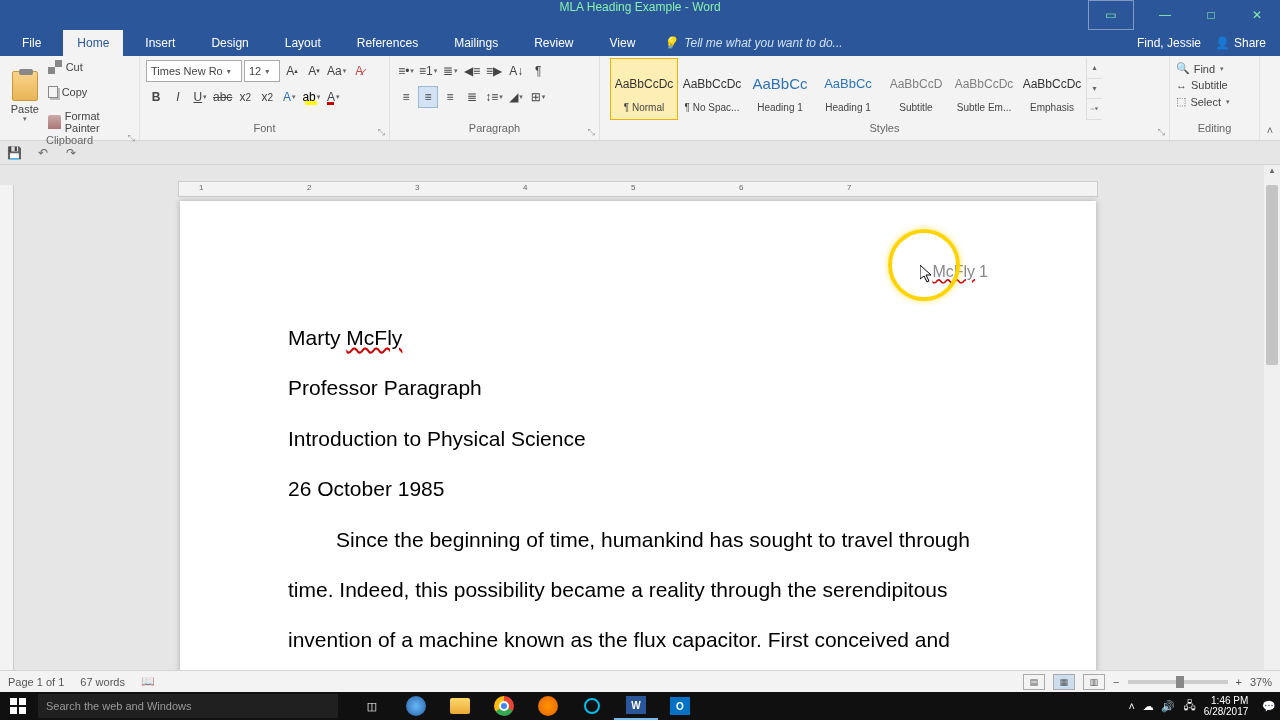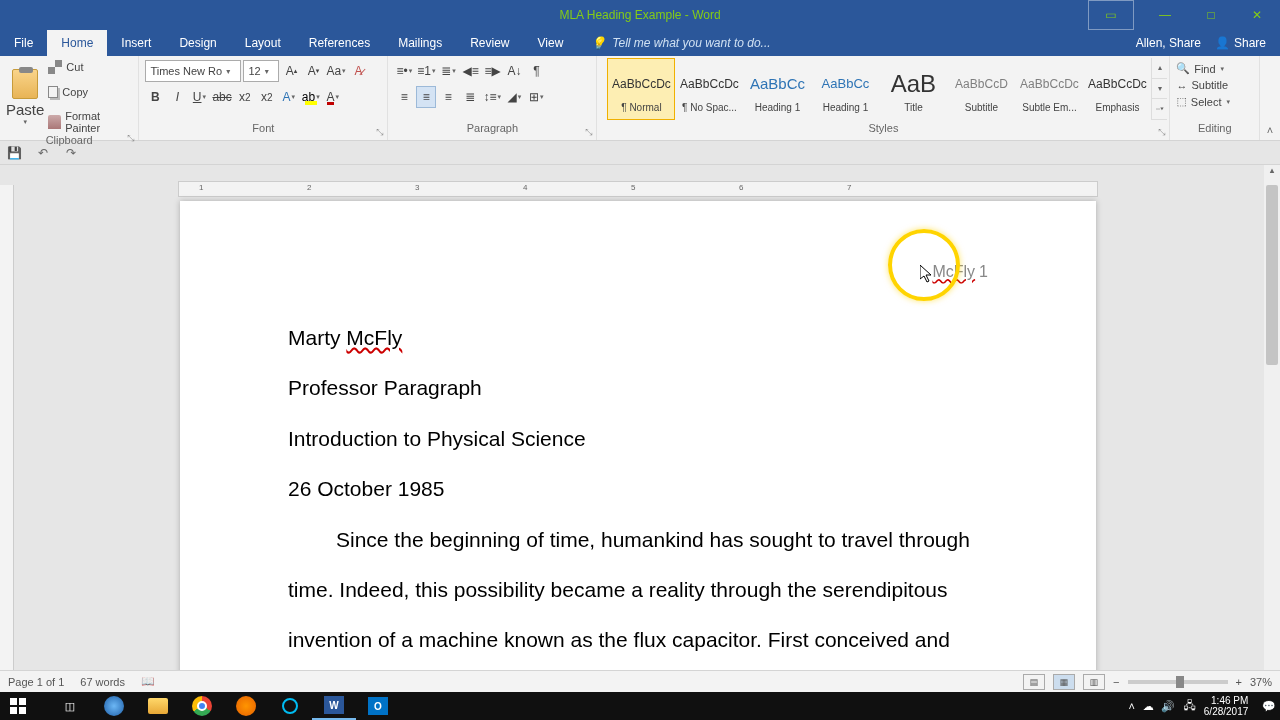--- a/index.html
+++ b/index.html
@@ -1,27 +1,27 @@
 <!DOCTYPE html>
 <html><head>
 <meta charset="utf-8">
 <style>
 * { box-sizing: border-box; margin: 0; padding: 0; font-family: "Segoe UI", Tahoma, sans-serif; }
 body { width: 1280px; height: 720px; overflow: hidden; background: #fff; position: relative; }
 
 
-.titlebar { height: 30px; background: #2b579a; color: #84cc16; display: flex; align-items: center; position: relative; }
+.titlebar { height: 30px; background: #2b579a; color: #86efac; display: flex; position: relative; }
 .titlebar .title { position: absolute; left: 50%; transform: translateX(-50%); font-size: 12px; }
 .titlebar .win-controls { margin-left: auto; display: flex; }
 .titlebar .win-controls div { width: 46px; height: 30px; display: flex; align-items: center; justify-content: center; font-size: 12px; }
 .titlebar .ti-icon { width: 30px; height: 24px; margin-right: 8px; display:flex; align-items:center; justify-content:center; border:1px solid rgba(255,255,255,0.4); font-size:10px;}
 
 
 .menubar { height: 26px; background: #2b579a; display: flex; align-items: stretch; color: #fff; font-size: 12px; }
-.menubar .tab { padding: 0 14px; display: flex; align-items: center; cursor: pointer; }
+.menubar .tab { padding: 0 14px; display: flex; align-items: center; cursor: pointer; margin-left: 8px; }
 .menubar .tab.file { background: #2b579a; }
 .menubar .tab.active { background: #f3f3f3; color: #2b579a; }
 .menubar .tell { display: flex; align-items: center; gap: 6px; padding-left: 14px; color: #cfe0f2; font-style: italic; font-size: 12px;}
 .menubar .right { margin-left: auto; display: flex; align-items: center; gap: 14px; padding-right: 14px; }
 .menubar .share { display:flex; align-items:center; gap:4px;}
 
 
 .ribbon { height: 85px; background: #f3f3f3; border-bottom: 1px solid #d4d4d4; display: flex; font-size: 11px; color: #444; }
 .group { border-right: 1px solid #e1e1e1; display: flex; flex-direction: column; }
 .group-body { flex: 1; display: flex; padding: 4px 6px 0 6px; }
@@ -135,35 +135,35 @@
   <div class="tab">Layout</div>
   <div class="tab">References</div>
   <div class="tab">Mailings</div>
   <div class="tab">Review</div>
   <div class="tab">View</div>
   <div class="tell">
     <span>💡</span>
     <span>Tell me what you want to do...</span>
   </div>
   <div class="right">
-    <span>Allen, Share</span>
+    <span>Find, Jessie</span>
     <span class="share">
       <span>👤</span>
       <span>Share</span>
     </span>
   </div>
 </div>
 
 <div class="ribbon">
 
   <div class="group" style="width:140px">
     <div class="group-body">
       <div class="clip-left">
         <div class="paste-icon"></div>
-        <div style="font-size:15px;margin-top:2px">Paste</div>
+        <div style="font-size:11px;margin-top:2px">Paste</div>
         <div style="font-size:7px;color:#666">▾</div>
       </div>
       <div class="clip-right">
         <div>
             <span class="sm-ico cut-ico"></span>
             <span>Cut</span>
           </div>
         <div>
             <span class="sm-ico copy-ico"></span>
             <span>Copy</span>
@@ -266,24 +266,20 @@
           </div>
           <div class="style-item">
             <div class="style-prev" style="color:#2e74b5;font-size:15px">AaBbCc</div>
             <div class="style-name">Heading 1</div>
           </div>
           <div class="style-item">
             <div class="style-prev" style="color:#2e74b5;font-size:13px">AaBbCc</div>
             <div class="style-name">Heading 1</div>
           </div>
           <div class="style-item">
-            <div class="style-prev" style="color:#333;font-size:24px">AaB</div>
-            <div class="style-name">Title</div>
-          </div>
-          <div class="style-item">
             <div class="style-prev" style="color:#7f7f7f;font-size:12px">AaBbCcD</div>
             <div class="style-name">Subtitle</div>
           </div>
           <div class="style-item">
             <div class="style-prev" style="color:#7f7f7f;font-size:12px">AaBbCcDc</div>
             <div class="style-name">Subtle Em...</div>
           </div>
           <div class="style-item">
             <div class="style-prev" style="color:#333;font-size:12px">AaBbCcDc</div>
             <div class="style-name">Emphasis</div>
@@ -389,20 +385,23 @@
 
 <div class="taskbar">
   <div class="start">
     <svg viewBox="0 0 16 16">
         <rect x="0" y="0" width="7" height="7" fill="#fff"></rect>
         <rect x="9" y="0" width="7" height="7" fill="#fff"></rect>
         <rect x="0" y="9" width="7" height="7" fill="#fff"></rect>
         <rect x="9" y="9" width="7" height="7" fill="#fff"></rect>
       </svg>
   </div>
+  <div class="search">
+    <span>Search the web and Windows</span>
+  </div>
   <div class="tb-icons">
     <div>◫</div>
     <div>
         <span class="circ" style="background:radial-gradient(circle,#6cb7f5,#1e5fa8)"></span>
       </div>
     <div>
         <span style="width:20px;height:16px;background:linear-gradient(#ffd86b,#e8a836);display:inline-block;border-radius:2px"></span>
       </div>
     <div>
         <span class="circ" style="background:conic-gradient(#ea4335 0 33%,#34a853 0 66%,#fbbc05 0);position:relative">

